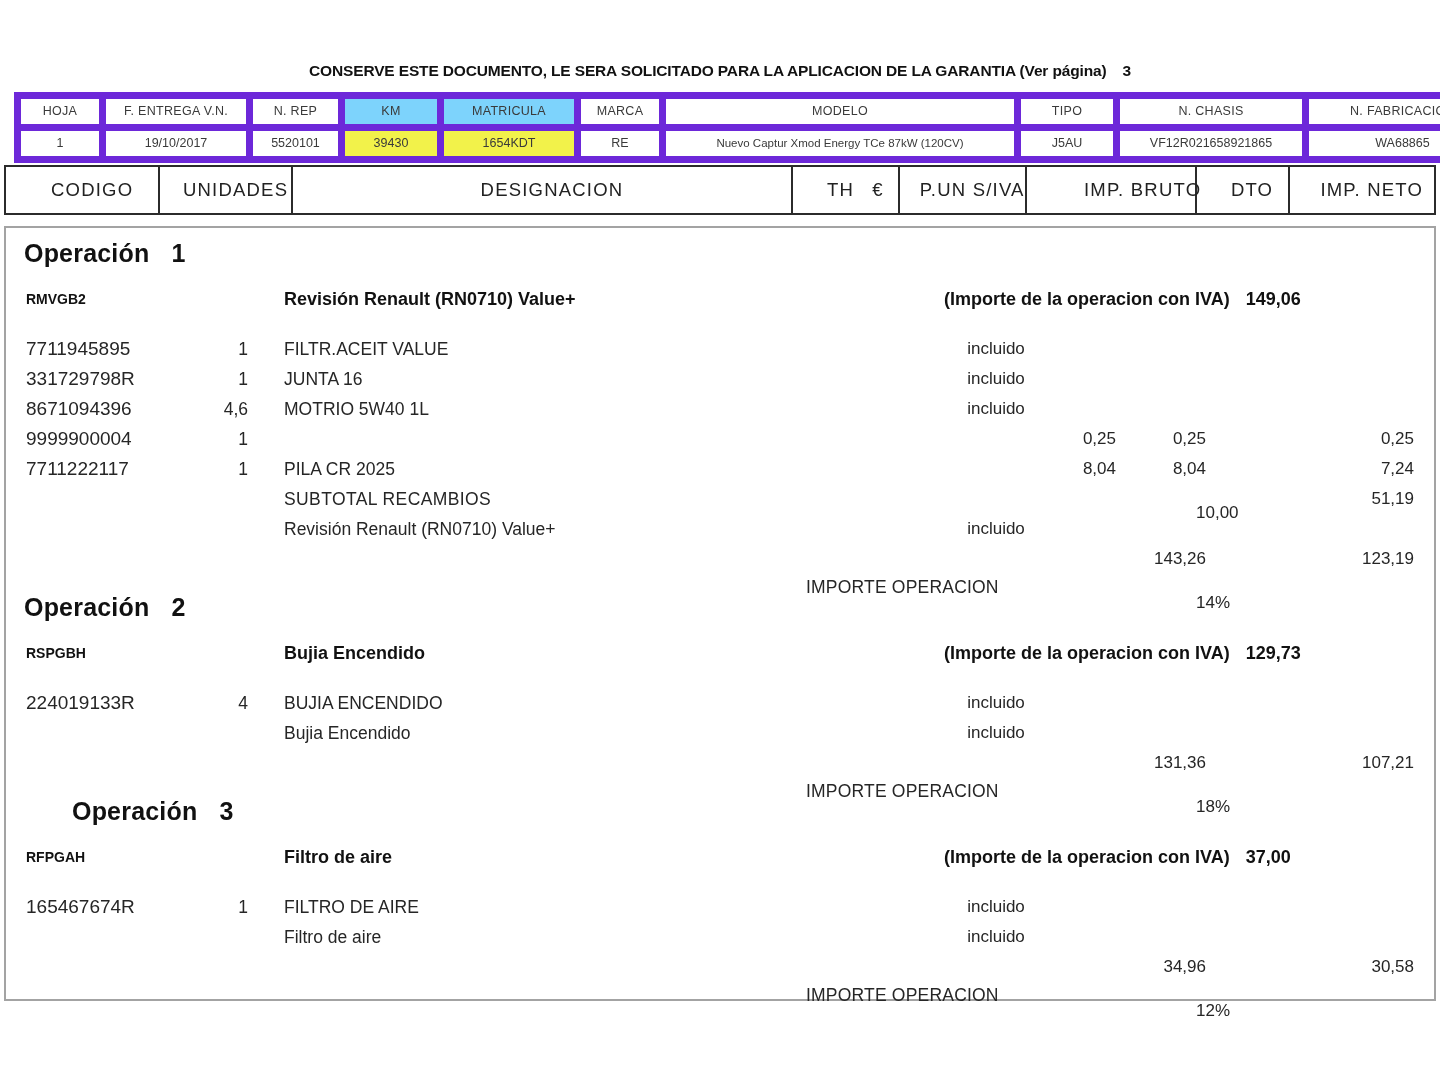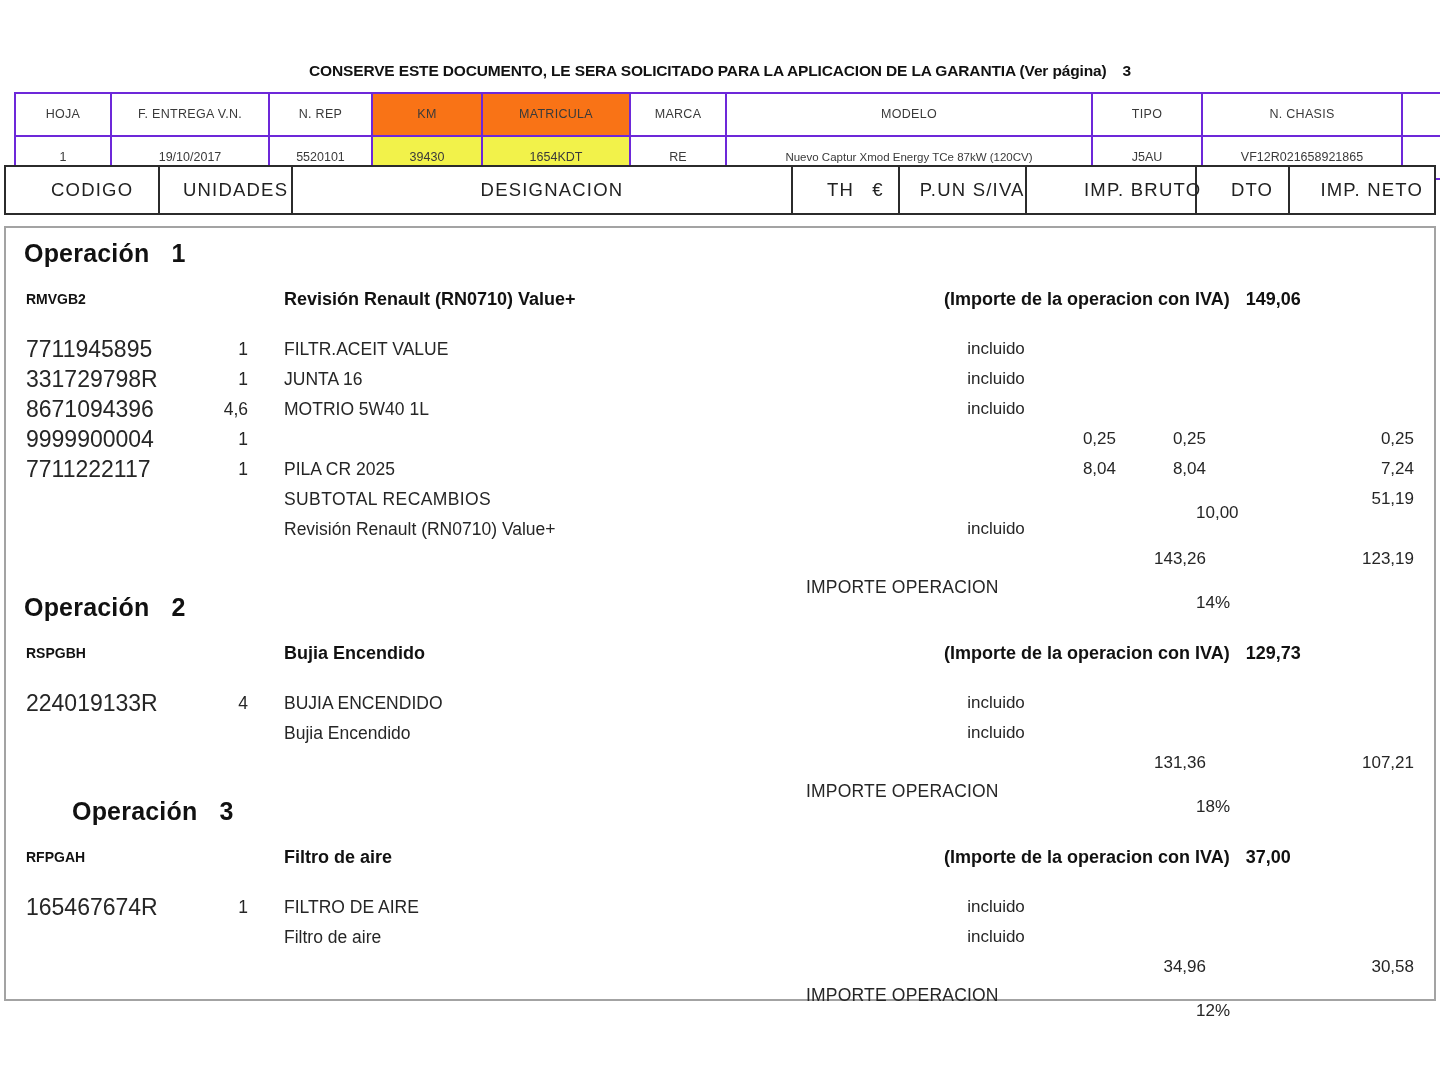--- a/index.html
+++ b/index.html
@@ -48,44 +48,44 @@
     position: absolute;
     left: 14px;
     top: 92px;
     width: 1412px;
     border-collapse: collapse;
     table-layout: fixed;
     font-size: 13px;
     color: #3a3a3a;
   }
   .veh-table th, .veh-table td {
-    border: 2px solid #6d28d9;
+    border: 7px solid #6d28d9;
     text-align: center;
     font-weight: normal;
-    padding: 8px;
+    padding: 0;
     height: 25px;
     line-height: 25px;
     white-space: nowrap;
     overflow: hidden;
   }
   .veh-table th {
     letter-spacing: 0.3px;
     font-size: 12.5px;
   }
   .veh-table td {
     font-size: 12.5px;
   }
   .veh-table td.model {
     font-size: 11.5px;
   }
   .hl {
     background: #f2f24a;
   }
   .hl-head {
-    background: #f97316;
+    background: #7dd3fc;
   }
 
   
   .col-head {
     position: absolute;
     left: 4px;
     top: 165px;
     width: 1432px;
     height: 50px;
     border: 2px solid #2b2b2b;
@@ -145,21 +145,21 @@
   }
 
   .c {
     position: absolute;
     top: 0;
     line-height: 30px;
     white-space: nowrap;
   }
 
   
-  .c-codigo      { left: 20px;  font-size: 23px; color: #262626; }
+  .c-codigo      { left: 20px;  font-size: 19px; color: #262626; }
   .c-unidades    { left: 178px; width: 64px; text-align: right; font-size: 17.5px; color: #262626; }
   .c-desig       { left: 278px; font-size: 17.5px; color: #262626; }
   .c-th          { left: 930px; width: 120px; text-align: center; font-size: 17px; color: #262626; }
   .c-pun         { left: 1000px; width: 110px; text-align: right; font-size: 17px; color: #262626; }
   .c-bruto       { left: 1090px; width: 110px; text-align: right; font-size: 17px; color: #262626; }
   .c-dto         { left: 1190px; width: 100px; font-size: 17px; color: #262626; margin-top: 44px; }
   .c-neto        { left: 1290px; width: 118px; text-align: right; font-size: 17px; color: #262626; }
 
   .op-title {
     left: 18px;

